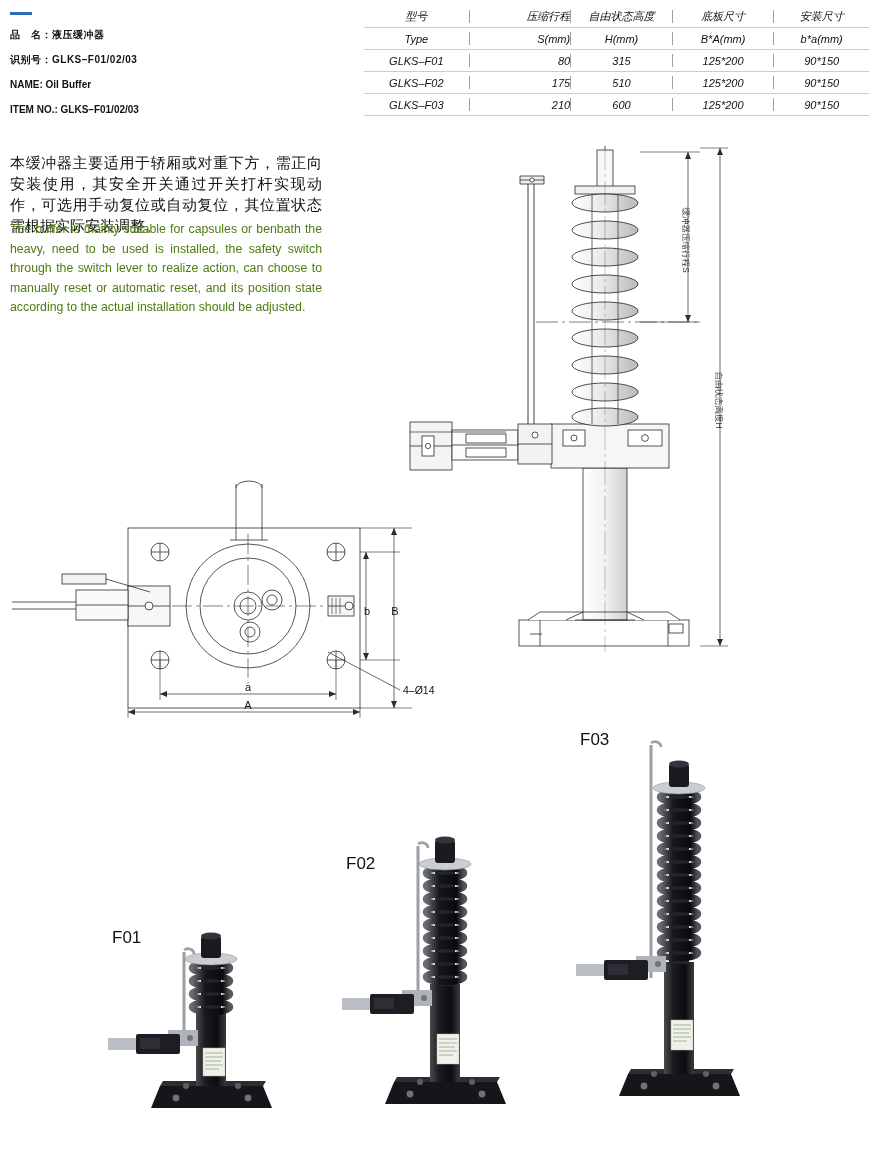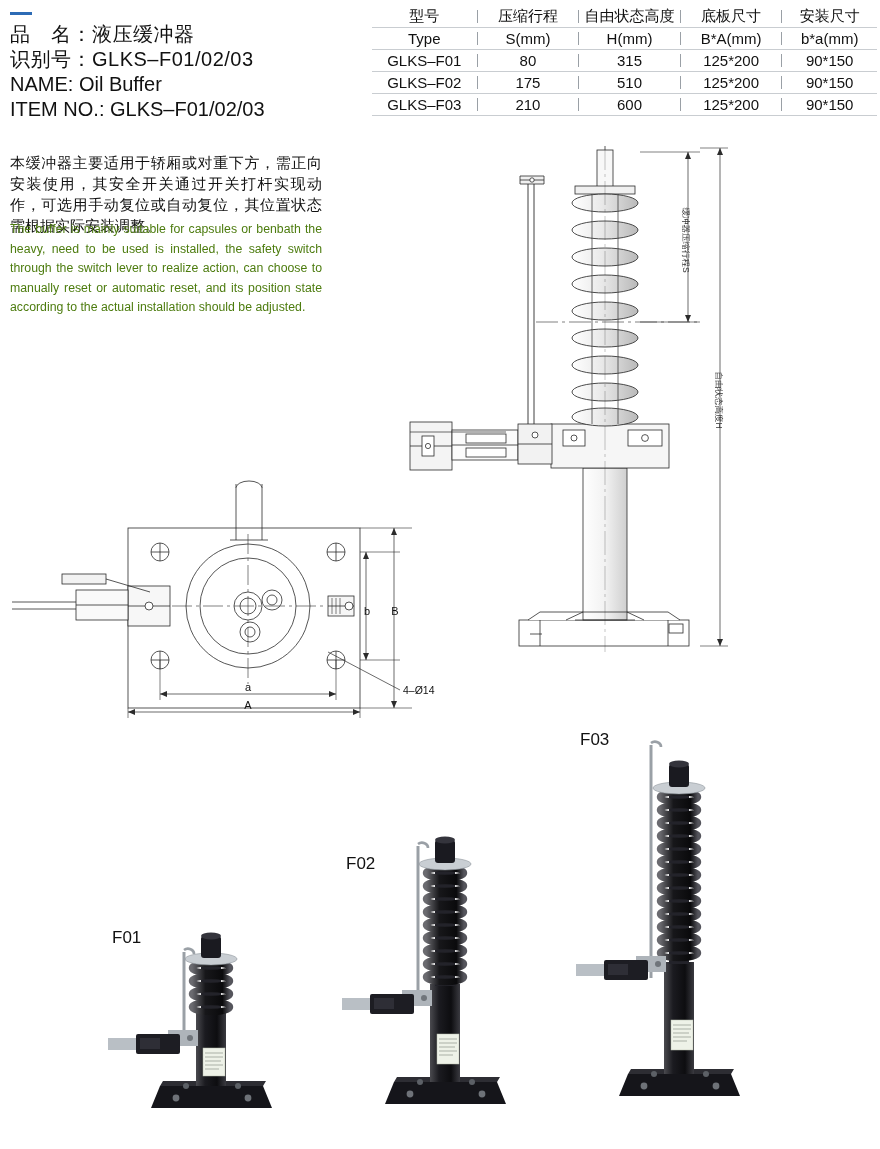--- a/index.html
+++ b/index.html
@@ -24,24 +24,25 @@
   }
   .accent-bar {
     position: absolute;
     left: 0;
     top: 0;
     width: 22px;
     height: 3px;
     background: #2d6bb5;
   }
   .head-line {
-    font-size: 20px;
+    font-size: 10px;
     line-height: 25px;
     color: #111;
     white-space: nowrap;
+    font-weight: bold;
   }
   .head-line.cn {
     letter-spacing: 0.5px;
   }
   
   .para-cn {
     position: absolute;
     left: 10px;
     top: 152px;
     width: 312px;
@@ -56,25 +57,26 @@
     top: 220px;
     width: 312px;
     font-size: 12.3px;
     line-height: 19.5px;
     text-align: justify;
     color: #4d7c0f;
   }
   
   .spec-table {
     position: absolute;
-    left: 372px;
+    left: 364px;
     top: 6px;
     width: 505px;
     border-collapse: collapse;
-    font-size: 15px;
+    font-size: 11px;
+    font-style: italic;
   }
   .spec-table td {
     height: 21px;
     text-align: center;
     color: #111;
     border-bottom: 1px solid #c9cdd1;
     position: relative;
     padding: 0;
   }
   .spec-table tr.hdr-cn td {
@@ -89,21 +91,21 @@
     border-bottom: 1px solid #c9cdd1;
   }
   .spec-table .sep i {
     display: block;
     width: 1px;
     height: 13px;
     background: #9aa0a6;
     margin: 0 auto;
   }
   .spec-table td.c1 { width: 104px; }
-  .spec-table td.c2 { width: 100px; }
+  .spec-table td.c2 { width: 100px; text-align: right; }
   .spec-table td.c3 { width: 100px; }
   .spec-table td.c4 { width: 100px; }
   .spec-table td.c5 { width: 94px; }
   
   .drawings {
     position: absolute;
     left: 0;
     top: 0;
     width: 880px;
     height: 1149px;

